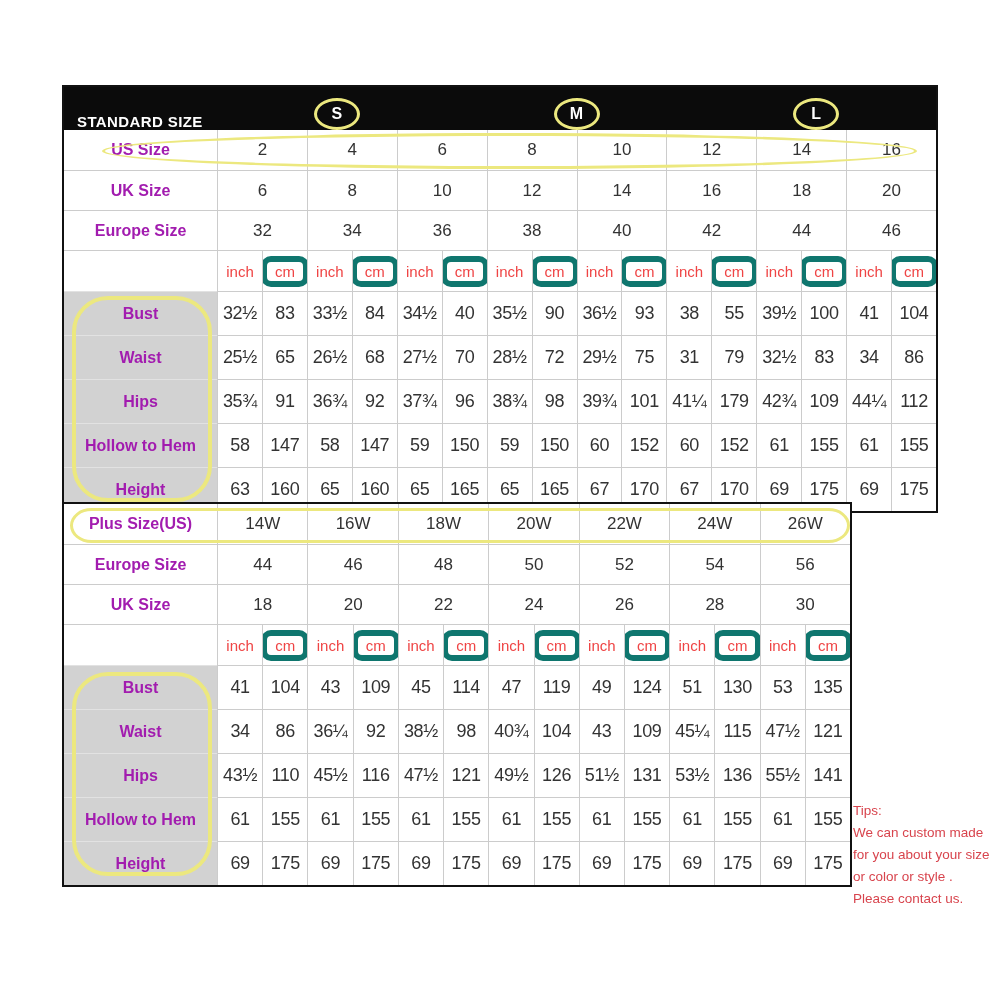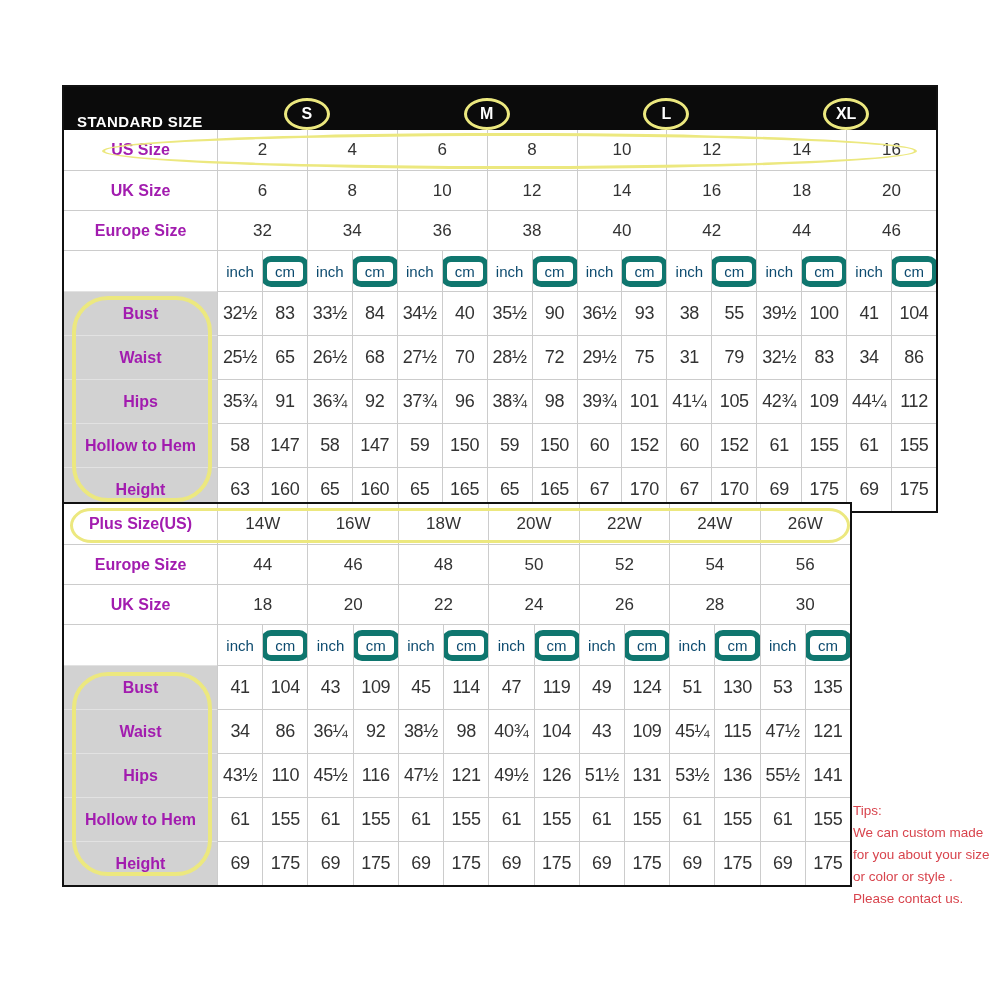--- a/index.html
+++ b/index.html
@@ -32,21 +32,21 @@
   .cols14 { grid-template-columns:153px repeat(14,1fr); }
   .size-row { height:40px; }
   .unit-row { height:41px; }
   .measure-row { height:44px; }
   .cell, .lcell { display:flex; justify-content:center; align-items:center; overflow:hidden; }
   .cell { border-left:1px solid #ccc; font-size:17px; color:#333; }
   .row + .row .cell, .row + .row .lcell { border-top:1px solid #ccc; }
   .lcell { font-weight:bold; font-size:16px; color:#a21caf; }
   .lcell.gray { background:#d2d2d2; }
   .measure-row .lcell.gray { border-top-color:#e2e2e2; }
-  .cell.unit { font-size:15px; color:#0c4a6e; }
+  .cell.unit { font-size:15px; color:#ef4444; }
   .cell.val { font-size:18px; letter-spacing:-0.3px; }
   .cmbox {
     display:inline-flex; justify-content:center; align-items:center;
     border:6px solid #0f766e; border-radius:10px; padding:1px 8px; background:#fffffe;
   }
 
   
   .annot { position:absolute; border:3px solid #ece87f; pointer-events:none; background:transparent; }
   #us-row-ellipse   { left:38px;  top:46px;  width:815px; height:36px; border-radius:50%; }
   #plus-row-ellipse { left:6px;   top:4px;   width:780px; height:35px; border-radius:22px/18px; }
@@ -66,23 +66,20 @@
       <span class="t1-title">STANDARD SIZE</span>
       <div class="t1-groups">
         <span class="t1-group">
           <span class="oval">S</span>
         </span>
         <span class="t1-group">
           <span class="oval">M</span>
         </span>
         <span class="t1-group">
           <span class="oval">L</span>
-        </span>
-        <span class="t1-group">
-          <span class="oval">XL</span>
         </span>
       </div>
     </div>
     <div id="t1-body">
         <div class="row size-row cols8">
           <div class="lcell">US Size</div>
           <div class="cell">2</div>
           <div class="cell">4</div>
           <div class="cell">6</div>
           <div class="cell">8</div>
@@ -192,21 +189,21 @@
           <div class="cell val">91</div>
           <div class="cell val">36¾</div>
           <div class="cell val">92</div>
           <div class="cell val">37¾</div>
           <div class="cell val">96</div>
           <div class="cell val">38¾</div>
           <div class="cell val">98</div>
           <div class="cell val">39¾</div>
           <div class="cell val">101</div>
           <div class="cell val">41¼</div>
-          <div class="cell val">105</div>
+          <div class="cell val">179</div>
           <div class="cell val">42¾</div>
           <div class="cell val">109</div>
           <div class="cell val">44¼</div>
           <div class="cell val">112</div>
         </div>
         <div class="row measure-row cols16">
           <div class="lcell gray">Hollow to Hem</div>
           <div class="cell val">58</div>
           <div class="cell val">147</div>
           <div class="cell val">58</div>

